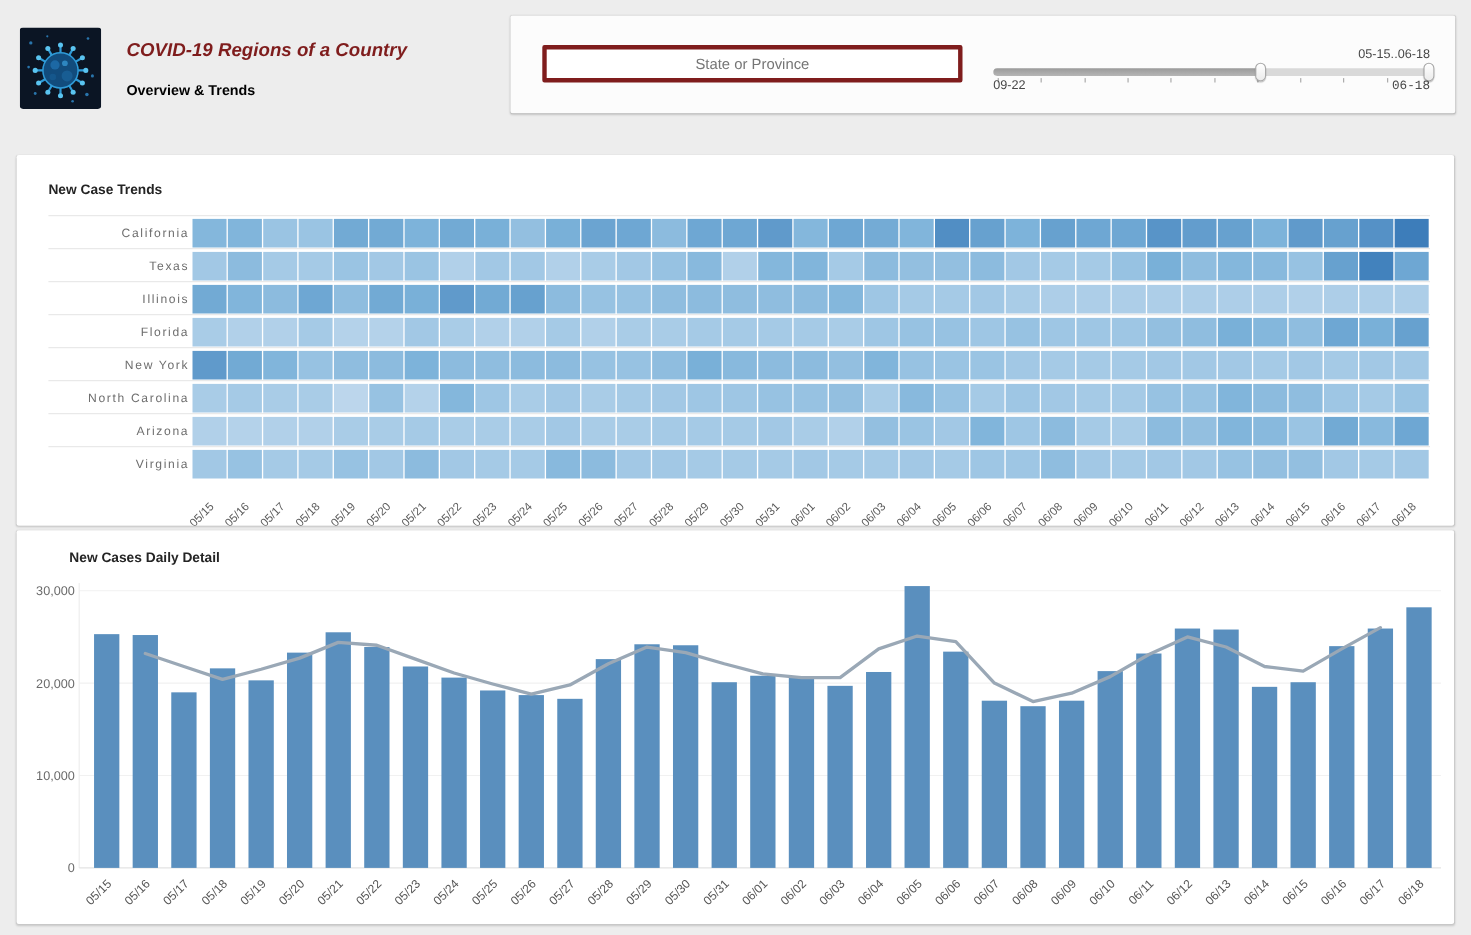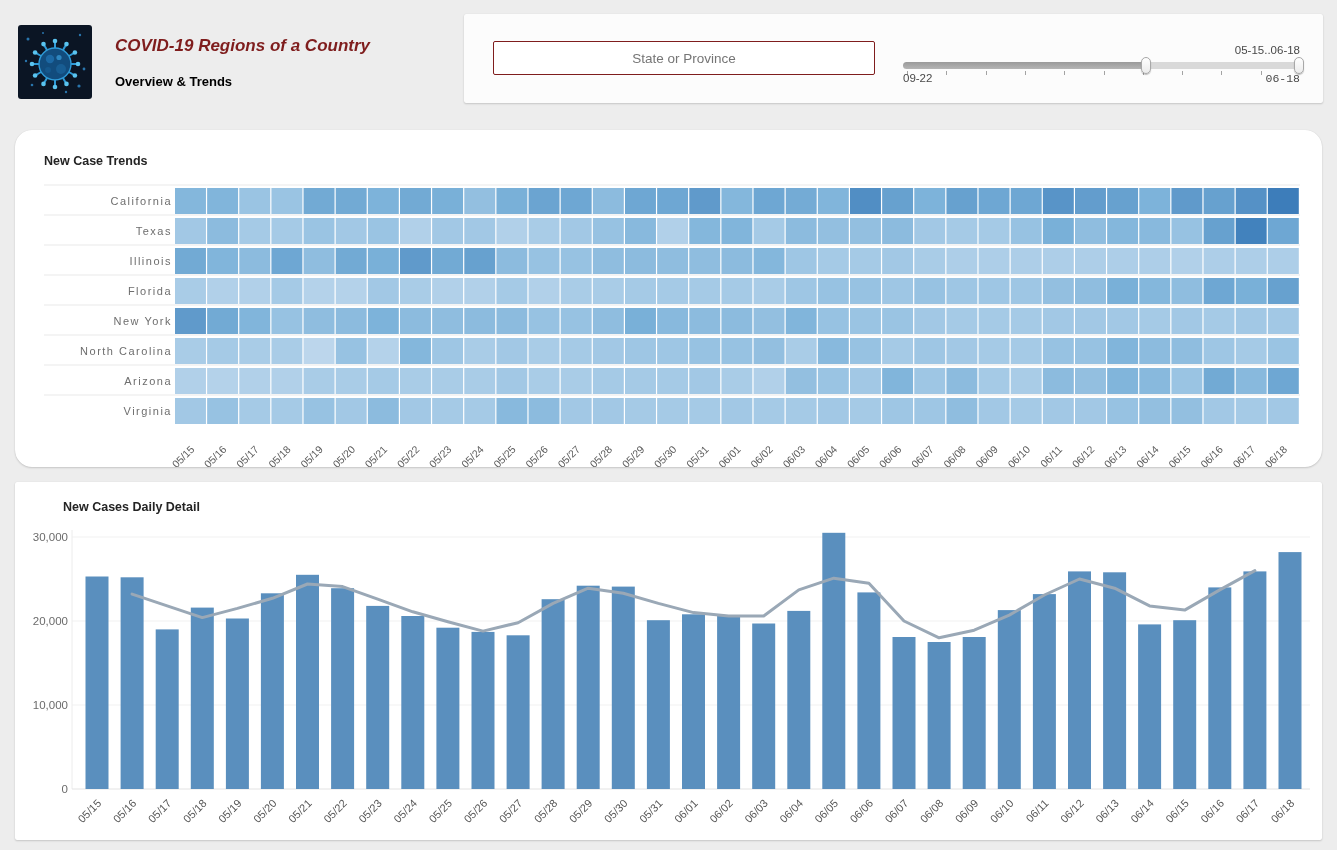--- a/index.html
+++ b/index.html
@@ -4,29 +4,29 @@
 <style>
   html,body{margin:0;padding:0;}
   body{
     width:1337px;height:850px;position:relative;overflow:hidden;
     background:#ededed;
     font-family:"Liberation Sans", sans-serif;
   }
   .card{position:absolute;background:#ffffff;border-radius:2px;
         box-shadow:0 1px 2px rgba(0,0,0,.16),0 0 1px rgba(0,0,0,.10);}
   .top-card{left:464px;top:14px;width:859px;height:89px;background:#fcfcfc;}
-  .heatmap-card{left:15px;top:130px;width:1307px;height:337px;border-radius:17px;}
+  .heatmap-card{left:15px;top:141px;width:1307px;height:337px;}
   .bars-card{left:15px;top:482px;width:1307px;height:358px;}
 
   .logo{position:absolute;left:18px;top:25px;width:74px;height:74px;}
   .header-title{position:absolute;left:115px;top:36px;font-size:17px;font-weight:bold;color:#7f1d1d;font-style:italic;}
   .header-subtitle{position:absolute;left:115px;top:74px;font-size:13px;font-weight:bold;color:#000000;}
 
   .state-input{position:absolute;left:29px;top:27px;width:382px;height:34px;box-sizing:border-box;
-    border:1px solid #7f1d1d;border-radius:2px;background:#fff;text-align:center;
+    border:4px solid #7f1d1d;border-radius:2px;background:#fff;text-align:center;
     font-size:13.5px;color:#555;font-family:inherit;outline:none;}
   .state-input::placeholder{color:#757575;opacity:1;}
 
   .slider-range-label{position:absolute;left:682px;width:154px;top:30px;text-align:right;
     font-size:11.5px;color:#484848;}
   .slider-track-dark{position:absolute;left:439px;top:48px;height:7px;border-radius:4px 0 0 4px;
     background:linear-gradient(#9a9a9a,#b5b5b5);}
   .slider-track-light{position:absolute;top:48px;height:7px;border-radius:0 4px 4px 0;background:#d9d9d9;}
   .slider-handle{position:absolute;top:43px;width:10px;height:17px;box-sizing:border-box;
     background:linear-gradient(#ffffff,#ebebeb);border:1px solid #a8a8a8;border-radius:5px;

